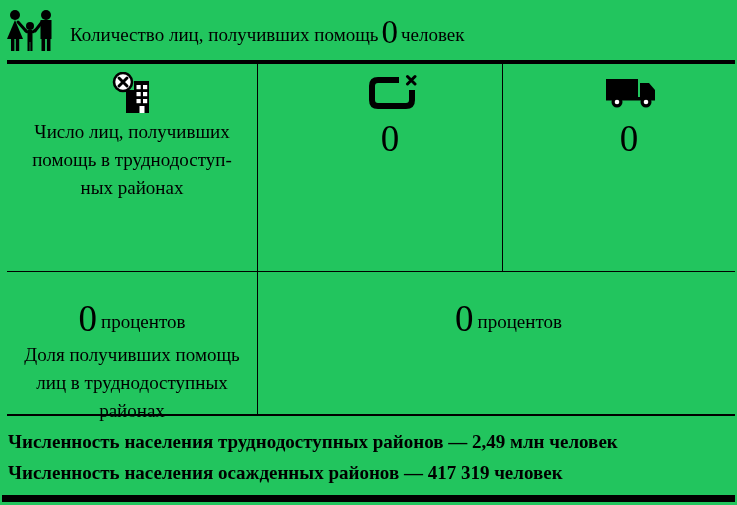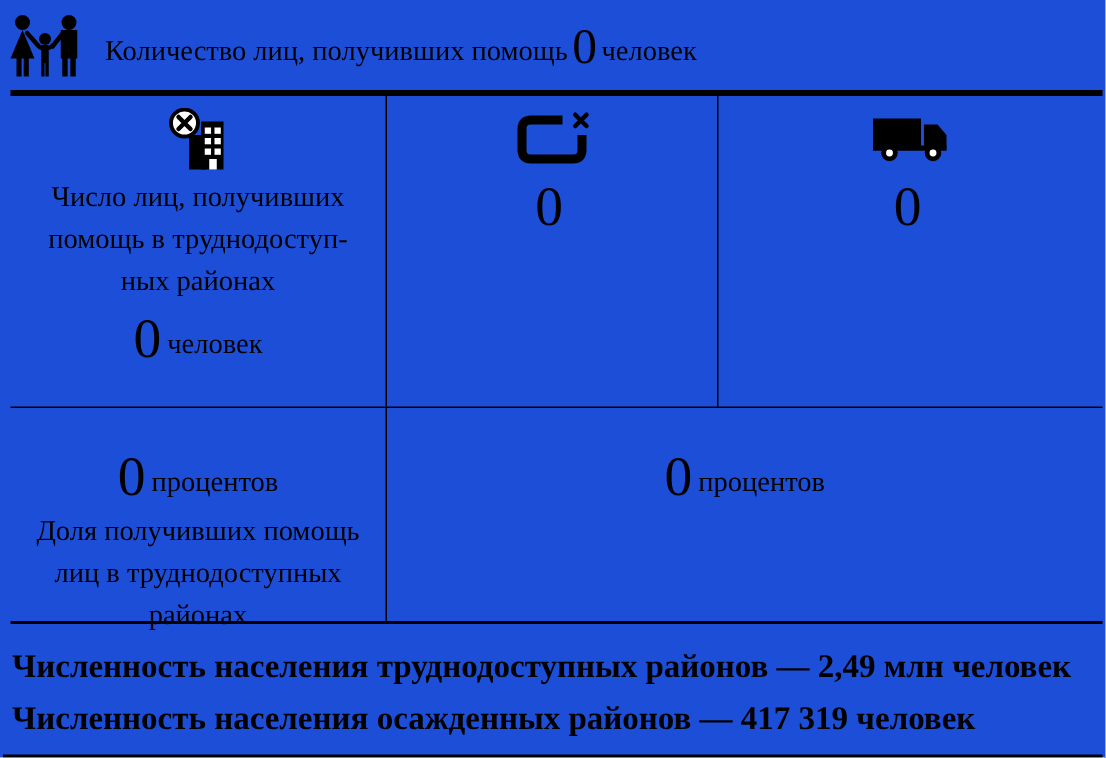--- a/index.html
+++ b/index.html
@@ -1,59 +1,59 @@
 <!DOCTYPE html>
 <html><head>
 <meta charset="utf-8">
 <style>
   html,body{margin:0;padding:0;background:#ffffff;}
   .page{
     position:relative;
     width:737px;height:505px;
-    background:#1d4ed8;
+    background:#22c55e;
     color:#000000;
     font-family:"Liberation Serif","DejaVu Serif",serif;
     overflow:hidden;
   }
   
   .header{
     display:flex;align-items:center;
     padding:6px 0 0 4px;height:52px;
   }
   .header .fam{width:56px;height:46px;flex:0 0 auto;}
   .header-title{margin-left:10px;font-size:19px;white-space:nowrap;}
   .big0{font-size:33px;line-height:1;vertical-align:-2px;padding:0 3px;}
   
   .stat-table{
     margin:2px 2px 0 7px;
     border-top:4px solid #000;
     border-bottom:2px solid #000;
   }
-  .trow{display:flex;}
+  .trow{display:flex;gap:24px;}
   .row1{height:207px;border-bottom:1px solid #000;}
   .row2{height:142px;}
   .cell{box-sizing:border-box;text-align:center;padding-top:8px;}
   .c1{width:251px;border-right:1px solid #000;}
   .c2{width:221px;border-right:1px solid #000;}
   .c3{flex:1;}
   .cmerged{flex:1;}
   .icon-box{height:42px;display:flex;align-items:center;justify-content:center;}
   .cell-label{
     font-size:19px;line-height:28px;
     white-space:pre-line;
     margin-top:4px;
   }
   .value-line{margin-top:6px;font-size:19px;}
   .value-num{font-size:37px;line-height:1;vertical-align:-3px;padding-right:4px;}
   .row2 .cell{padding-top:14px;}
   .row2 .value-line{margin-top:14px;margin-bottom:2px;}
   
   .footer{padding:6px 0 0 8px;}
   .footer-line{
-    font-weight:bold;font-size:22px;
+    font-weight:bold;font-size:19px;
     margin-top:9px;white-space:nowrap;
   }
   .bottom-bar{
     margin:11px 2px 0 2px;height:7px;background:#000;
   }
   svg{display:block;}
 </style>
 </head>
 <body>
 
@@ -101,21 +101,20 @@
             <rect x="25.5" y="27" width="4.2" height="4.2" fill="#fff"></rect>
             <rect x="32" y="27" width="4.2" height="4.2" fill="#fff"></rect>
             <rect x="28.5" y="34" width="5" height="7" fill="#fff"></rect>
             <circle cx="12" cy="10" r="9" fill="#fff" stroke="#000" stroke-width="2.6"></circle>
             <path d="M8 6 L16 14 M16 6 L8 14" stroke="#000" stroke-width="3" stroke-linecap="round"></path>
           </svg>
         </div>
         <div class="cell-label">Число лиц, получивших
 помощь в труднодоступ-
 ных районах</div>
-        <div class="value-line"><span class="value-num">0</span><span>человек</span></div>
       </div>
 
       <div class="cell c2">
         <div class="icon-box">
           <svg width="50" height="38" viewBox="0 0 50 38">
             <path d="M32 6 H11 Q5 6 5 12 V26 Q5 32 11 32 H39 Q45 32 45 26 V16" fill="none" stroke="#000" stroke-width="6"></path>
             <path d="M40.5 2.5 L48 10 M48 2.5 L40.5 10" stroke="#000" stroke-width="3" stroke-linecap="round"></path>
           </svg>
         </div>
         <div class="value-line"><span class="value-num">0</span><span></span></div>

